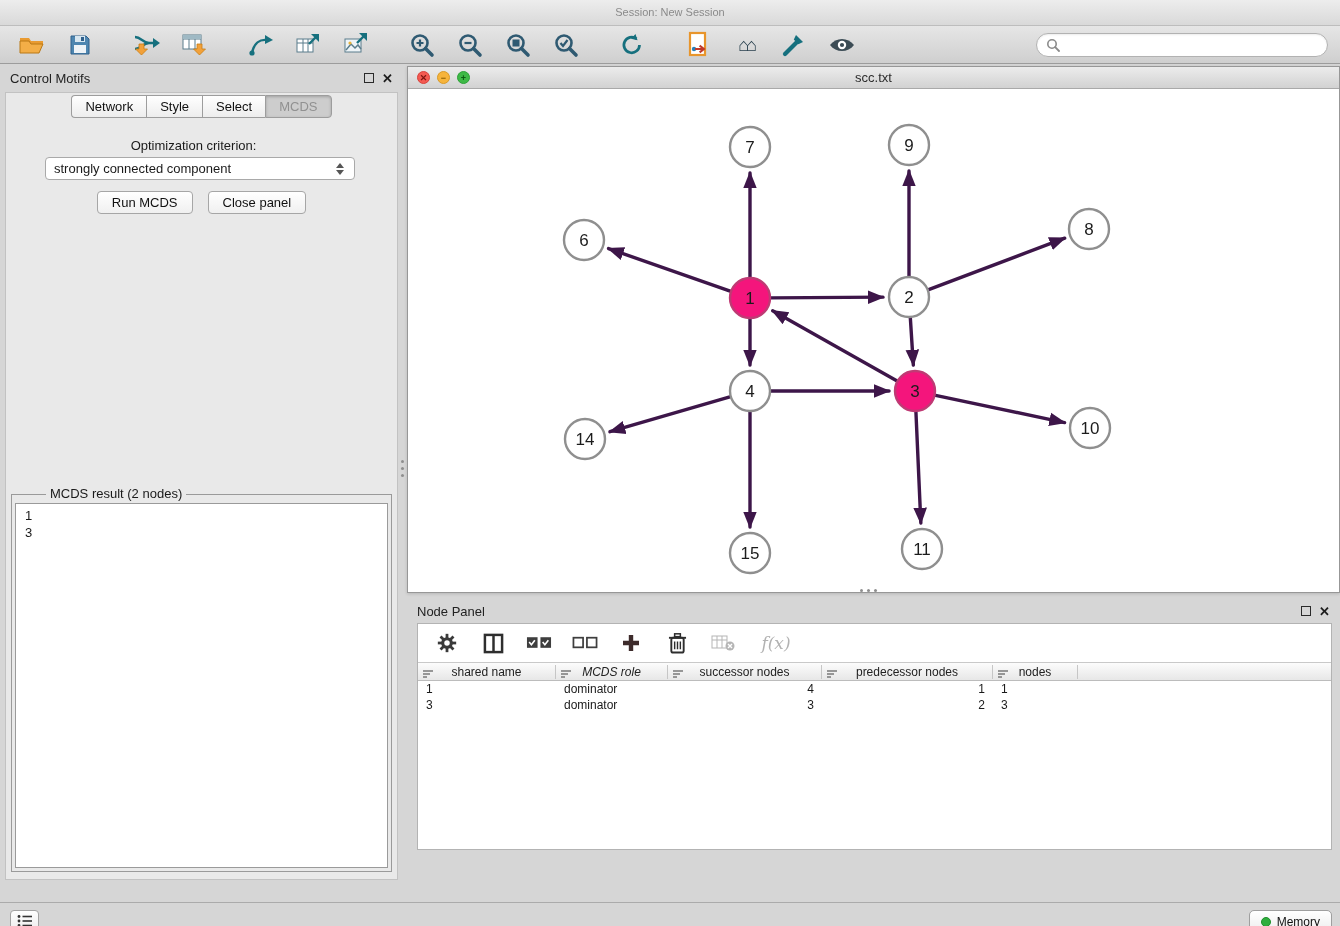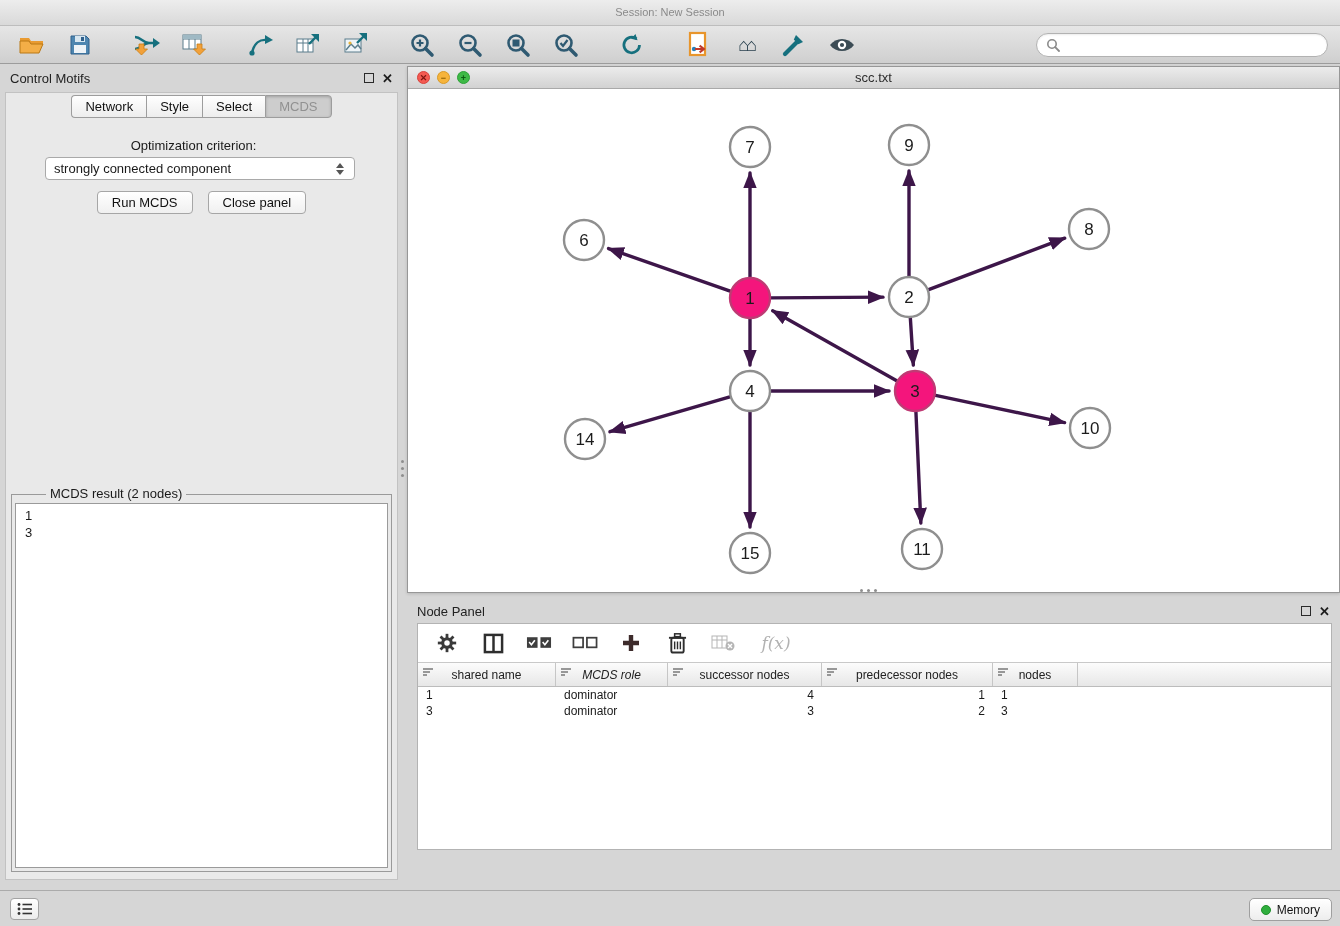--- a/index.html
+++ b/index.html
@@ -111,33 +111,33 @@
 
   
   .table-panel { position:absolute; left:407px; top:597px; width:933px; height:291px; }
   .table-box {
     position:absolute; top:26px; left:10px; right:8px; bottom:38px;
     background:#fff; border:1px solid #b3b3b3;
   }
   .ttoolbar { height:38px; display:flex; align-items:center; gap:20px; padding:0 16px; }
   .tticon { display:flex; align-items:center; justify-content:center; width:26px; height:26px; background:none; border:none; }
   .fx { font-family:"DejaVu Serif", serif; font-style:italic; font-size:17px; color:#b2b2b2; }
-  .thead { display:flex; height:25px; background:linear-gradient(#fcfcfc,#e7e7e7);
-           border-top:1px solid #c9c9c9; border-bottom:1px solid #bcbcbc; font-size:12px; }
+  .thead { display:flex; height:19px; background:linear-gradient(#fcfcfc,#e7e7e7);
+           border-top:1px solid #c9c9c9; border-bottom:1px solid #bcbcbc; font-size:12px;align-items:center; }
   .th { position:relative; border-right:1px solid #c6c6c6; display:flex; align-items:center; justify-content:center; color:#222; }
   .th.fill { flex:1; border-right:none; }
   .sorticon { position:absolute; left:4px; top:4px; }
   .tr { display:flex; height:16px; align-items:center; font-size:12px; }
   .td { padding:0 8px; }
 
   .bottom-tabs { position:absolute; bottom:8px; left:0; right:0; display:flex; justify-content:center; }
 
   
   .statusbar {
-    position:absolute; left:0; right:0; bottom:0; height:36px;
+    position:absolute; left:0; right:0; bottom:0; height:24px;
     background:#d6d6d6; border-top:1px solid #ababab;
   }
   .status-btn {
     position:absolute; left:10px; top:7px; width:29px; height:22px;
     background:linear-gradient(#fff,#ececec); border:1px solid #a3a3a3; border-radius:4px;
     display:flex; align-items:center; justify-content:center;
   }
   .memory-btn {
     position:absolute; right:8px; top:7px; height:23px;
     background:linear-gradient(#fff,#ededed); border:1px solid #9f9f9f; border-radius:5px;

